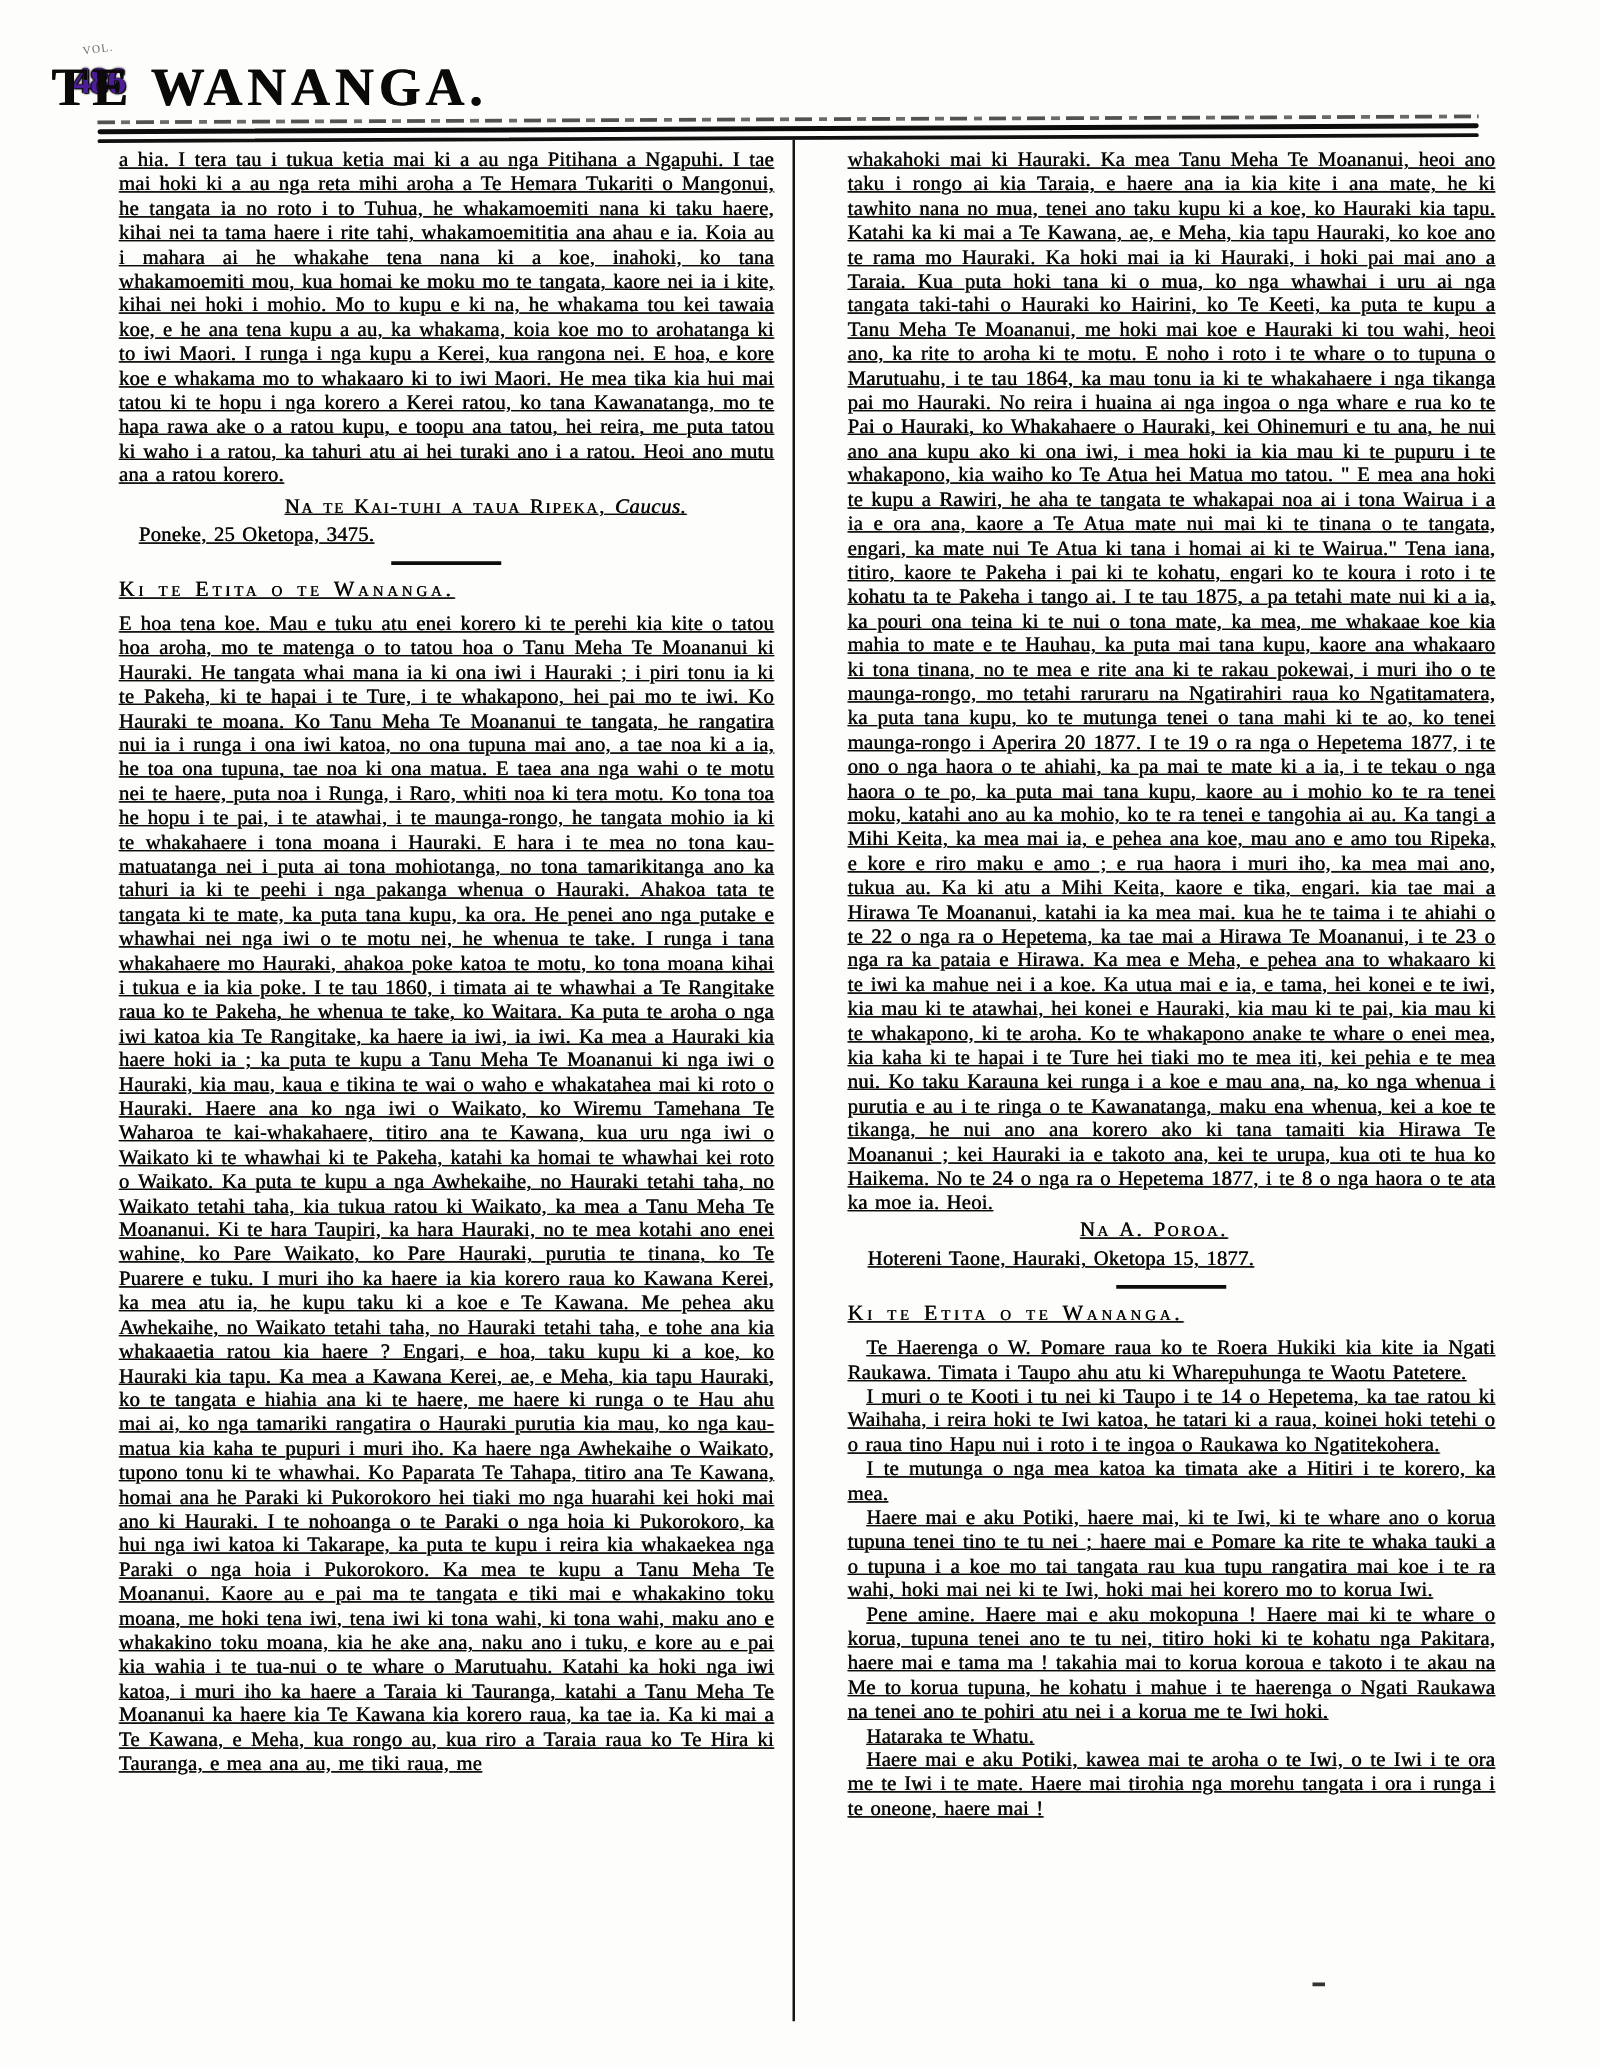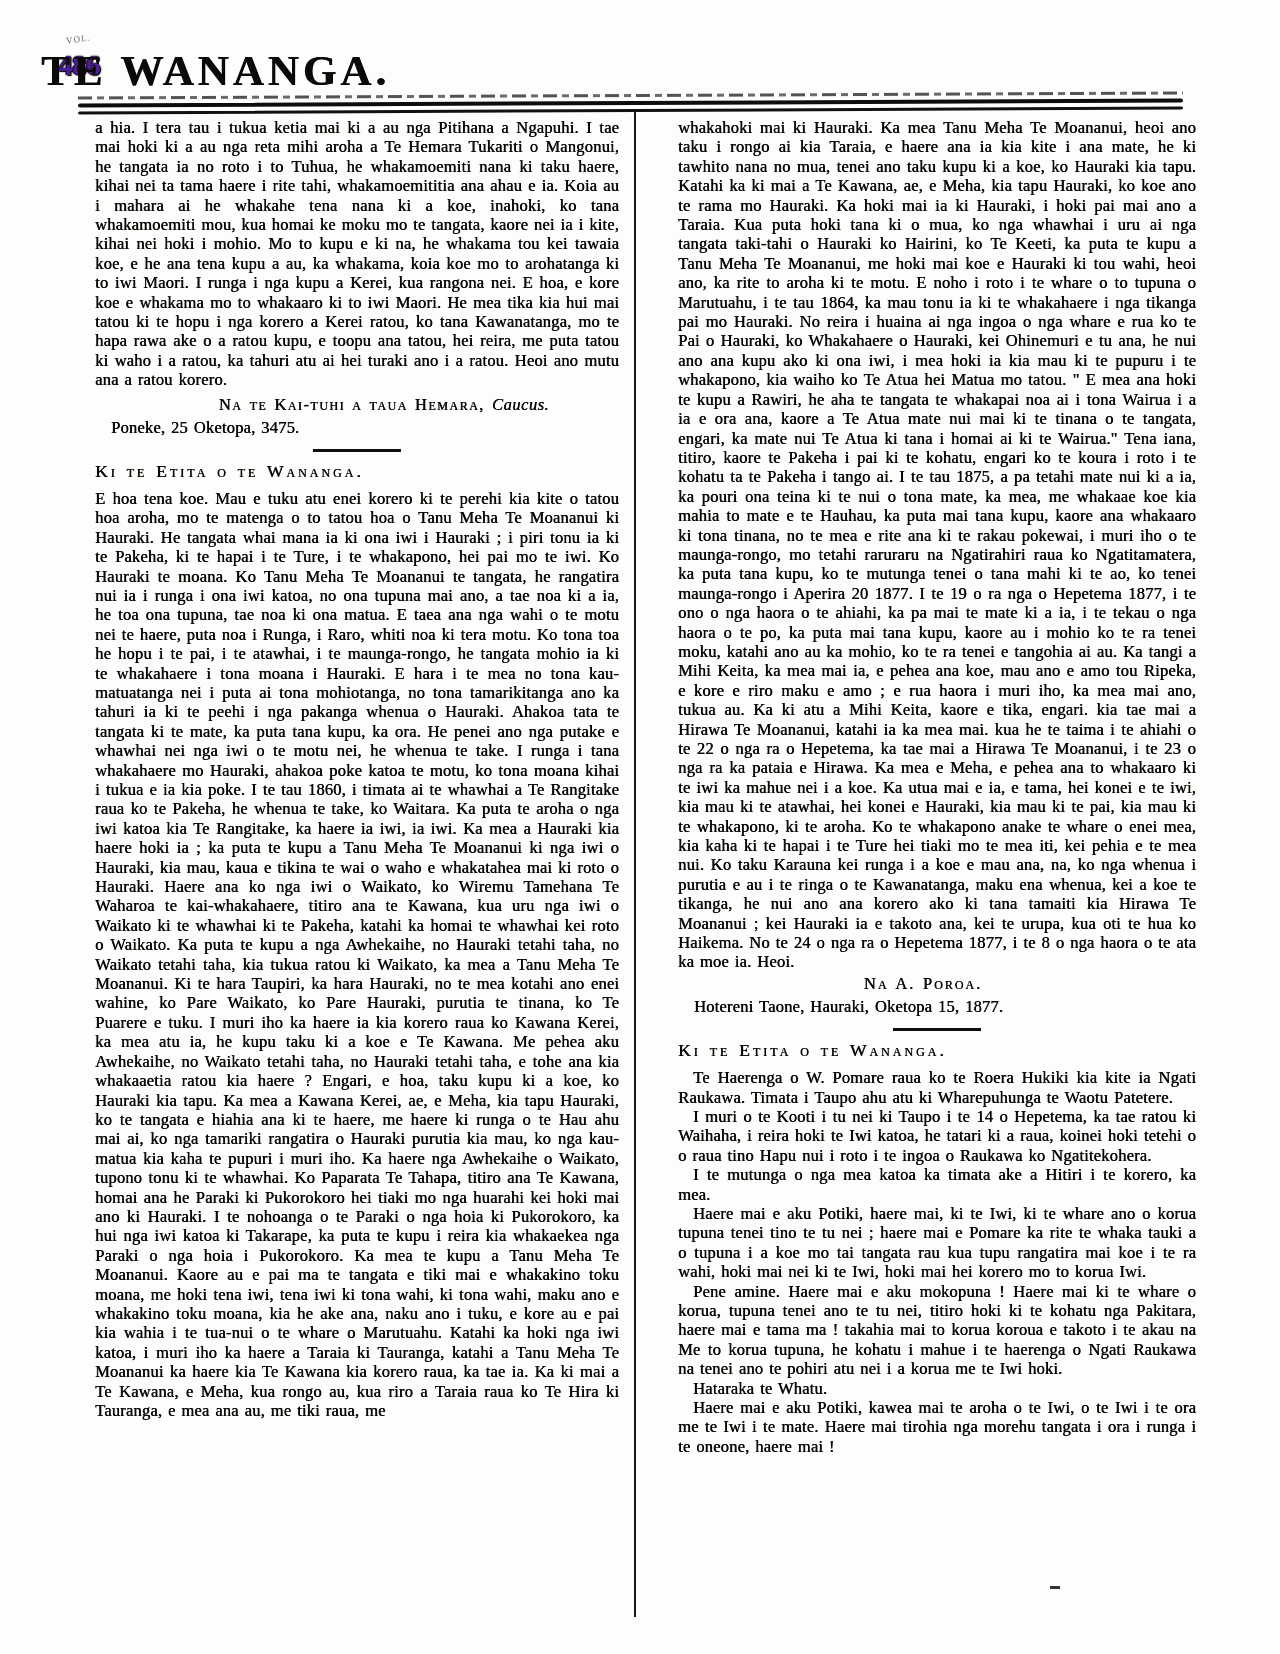--- a/index.html
+++ b/index.html
@@ -39,20 +39,21 @@
   }
   .rule-heavy{height:4px;background:#0d0d0d;margin-bottom:4px;border-radius:2px;}
   .rule-heavy2{height:3px;background:#111;border-radius:2px;}
   
   .col{
     position:absolute;top:118px;
     font-size:16.5px;line-height:19.4px;
     text-align:justify;
     letter-spacing:0.2px;word-spacing:1.5px;
     text-shadow:0.45px 0 0 #000;
+    text-decoration:underline;
   }
   .col-left{left:95px;width:524px;}
   .col-right{left:678px;width:518px;}
   .vrule{
     position:absolute;left:634px;top:112px;
     width:2px;height:1505px;background:#161616;
   }
   p{margin:0;}
   .indent{text-indent:15px;}
   .signature{
@@ -94,21 +95,21 @@
   <div class="rule-wrap">
     <div class="rule-broken"></div>
     <div class="rule-heavy"></div>
     <div class="rule-heavy2"></div>
   </div>
 
   <div class="vrule"></div>
 
   <div class="col col-left">
     <p>a hia. I tera tau i tukua ketia mai ki a au nga Pitihana a Ngapuhi. I tae mai hoki ki a au nga reta mihi aroha a Te Hemara Tukariti o Mangonui, he tangata ia no roto i to Tuhua, he whakamoemiti nana ki taku haere, kihai nei ta tama haere i rite tahi, whakamoemititia ana ahau e ia. Koia au i mahara ai he whakahe tena nana ki a koe, inahoki, ko tana whakamoemiti mou, kua homai ke moku mo te tangata, kaore nei ia i kite, kihai nei hoki i mohio. Mo to kupu e ki na, he whakama tou kei tawaia koe, e he ana tena kupu a au, ka whakama, koia koe mo to arohatanga ki to iwi Maori. I runga i nga kupu a Kerei, kua rangona nei. E hoa, e kore koe e whakama mo to whakaaro ki to iwi Maori. He mea tika kia hui mai tatou ki te hopu i nga korero a Kerei ratou, ko tana Kawanatanga, mo te hapa rawa ake o a ratou kupu, e toopu ana tatou, hei reira, me puta tatou ki waho i a ratou, ka tahuri atu ai hei turaki ano i a ratou. Heoi ano mutu ana a ratou korero.</p>
-    <p class="signature"><span>Na te Kai-tuhi a taua Hemara,</span> <span class="ital">Caucus.</span></p>
+    <p class="signature"><span>Na te Kai-tuhi a taua Ripeka,</span> <span class="ital">Caucus.</span></p>
     <p class="dateline">Poneke, 25 Oketopa, 3475.</p>
     <div class="sec-divider"></div>
     <h2 class="sec-heading">Ki te Etita o te Wananga.</h2>
     <p>E hoa tena koe. Mau e tuku atu enei korero ki te perehi kia kite o tatou hoa aroha, mo te matenga o to tatou hoa o Tanu Meha Te Moananui ki Hauraki. He tangata whai mana ia ki ona iwi i Hauraki ; i piri tonu ia ki te Pakeha, ki te hapai i te Ture, i te whakapono, hei pai mo te iwi. Ko Hauraki te moana. Ko Tanu Meha Te Moananui te tangata, he rangatira nui ia i runga i ona iwi katoa, no ona tupuna mai ano, a tae noa ki a ia, he toa ona tupuna, tae noa ki ona matua. E taea ana nga wahi o te motu nei te haere, puta noa i Runga, i Raro, whiti noa ki tera motu. Ko tona toa he hopu i te pai, i te atawhai, i te maunga-rongo, he tangata mohio ia ki te whakahaere i tona moana i Hauraki. E hara i te mea no tona kau-matuatanga nei i puta ai tona mohiotanga, no tona tamarikitanga ano ka tahuri ia ki te peehi i nga pakanga whenua o Hauraki. Ahakoa tata te tangata ki te mate, ka puta tana kupu, ka ora. He penei ano nga putake e whawhai nei nga iwi o te motu nei, he whenua te take. I runga i tana whakahaere mo Hauraki, ahakoa poke katoa te motu, ko tona moana kihai i tukua e ia kia poke. I te tau 1860, i timata ai te whawhai a Te Rangitake raua ko te Pakeha, he whenua te take, ko Waitara. Ka puta te aroha o nga iwi katoa kia Te Rangitake, ka haere ia iwi, ia iwi. Ka mea a Hauraki kia haere hoki ia ; ka puta te kupu a Tanu Meha Te Moananui ki nga iwi o Hauraki, kia mau, kaua e tikina te wai o waho e whakatahea mai ki roto o Hauraki. Haere ana ko nga iwi o Waikato, ko Wiremu Tamehana Te Waharoa te kai-whakahaere, titiro ana te Kawana, kua uru nga iwi o Waikato ki te whawhai ki te Pakeha, katahi ka homai te whawhai kei roto o Waikato. Ka puta te kupu a nga Awhekaihe, no Hauraki tetahi taha, no Waikato tetahi taha, kia tukua ratou ki Waikato, ka mea a Tanu Meha Te Moananui. Ki te hara Taupiri, ka hara Hauraki, no te mea kotahi ano enei wahine, ko Pare Waikato, ko Pare Hauraki, purutia te tinana, ko Te Puarere e tuku. I muri iho ka haere ia kia korero raua ko Kawana Kerei, ka mea atu ia, he kupu taku ki a koe e Te Kawana. Me pehea aku Awhekaihe, no Waikato tetahi taha, no Hauraki tetahi taha, e tohe ana kia whakaaetia ratou kia haere ? Engari, e hoa, taku kupu ki a koe, ko Hauraki kia tapu. Ka mea a Kawana Kerei, ae, e Meha, kia tapu Hauraki, ko te tangata e hiahia ana ki te haere, me haere ki runga o te Hau ahu mai ai, ko nga tamariki rangatira o Hauraki purutia kia mau, ko nga kau-matua kia kaha te pupuri i muri iho. Ka haere nga Awhekaihe o Waikato, tupono tonu ki te whawhai. Ko Paparata Te Tahapa, titiro ana Te Kawana, homai ana he Paraki ki Pukorokoro hei tiaki mo nga huarahi kei hoki mai ano ki Hauraki. I te nohoanga o te Paraki o nga hoia ki Pukorokoro, ka hui nga iwi katoa ki Takarape, ka puta te kupu i reira kia whakaekea nga Paraki o nga hoia i Pukorokoro. Ka mea te kupu a Tanu Meha Te Moananui. Kaore au e pai ma te tangata e tiki mai e whakakino toku moana, me hoki tena iwi, tena iwi ki tona wahi, ki tona wahi, maku ano e whakakino toku moana, kia he ake ana, naku ano i tuku, e kore au e pai kia wahia i te tua-nui o te whare o Marutuahu. Katahi ka hoki nga iwi katoa, i muri iho ka haere a Taraia ki Tauranga, katahi a Tanu Meha Te Moananui ka haere kia Te Kawana kia korero raua, ka tae ia. Ka ki mai a Te Kawana, e Meha, kua rongo au, kua riro a Taraia raua ko Te Hira ki Tauranga, e mea ana au, me tiki raua, me</p>
   </div>
 
   <div class="col col-right">
     <p>whakahoki mai ki Hauraki. Ka mea Tanu Meha Te Moananui, heoi ano taku i rongo ai kia Taraia, e haere ana ia kia kite i ana mate, he ki tawhito nana no mua, tenei ano taku kupu ki a koe, ko Hauraki kia tapu. Katahi ka ki mai a Te Kawana, ae, e Meha, kia tapu Hauraki, ko koe ano te rama mo Hauraki. Ka hoki mai ia ki Hauraki, i hoki pai mai ano a Taraia. Kua puta hoki tana ki o mua, ko nga whawhai i uru ai nga tangata taki-tahi o Hauraki ko Hairini, ko Te Keeti, ka puta te kupu a Tanu Meha Te Moananui, me hoki mai koe e Hauraki ki tou wahi, heoi ano, ka rite to aroha ki te motu. E noho i roto i te whare o to tupuna o Marutuahu, i te tau 1864, ka mau tonu ia ki te whakahaere i nga tikanga pai mo Hauraki. No reira i huaina ai nga ingoa o nga whare e rua ko te Pai o Hauraki, ko Whakahaere o Hauraki, kei Ohinemuri e tu ana, he nui ano ana kupu ako ki ona iwi, i mea hoki ia kia mau ki te pupuru i te whakapono, kia waiho ko Te Atua hei Matua mo tatou. " E mea ana hoki te kupu a Rawiri, he aha te tangata te whakapai noa ai i tona Wairua i a ia e ora ana, kaore a Te Atua mate nui mai ki te tinana o te tangata, engari, ka mate nui Te Atua ki tana i homai ai ki te Wairua." Tena iana, titiro, kaore te Pakeha i pai ki te kohatu, engari ko te koura i roto i te kohatu ta te Pakeha i tango ai. I te tau 1875, a pa tetahi mate nui ki a ia, ka pouri ona teina ki te nui o tona mate, ka mea, me whakaae koe kia mahia to mate e te Hauhau, ka puta mai tana kupu, kaore ana whakaaro ki tona tinana, no te mea e rite ana ki te rakau pokewai, i muri iho o te maunga-rongo, mo tetahi raruraru na Ngatirahiri raua ko Ngatitamatera, ka puta tana kupu, ko te mutunga tenei o tana mahi ki te ao, ko tenei maunga-rongo i Aperira 20 1877. I te 19 o ra nga o Hepetema 1877, i te ono o nga haora o te ahiahi, ka pa mai te mate ki a ia, i te tekau o nga haora o te po, ka puta mai tana kupu, kaore au i mohio ko te ra tenei moku, katahi ano au ka mohio, ko te ra tenei e tangohia ai au. Ka tangi a Mihi Keita, ka mea mai ia, e pehea ana koe, mau ano e amo tou Ripeka, e kore e riro maku e amo ; e rua haora i muri iho, ka mea mai ano, tukua au. Ka ki atu a Mihi Keita, kaore e tika, engari. kia tae mai a Hirawa Te Moananui, katahi ia ka mea mai. kua he te taima i te ahiahi o te 22 o nga ra o Hepetema, ka tae mai a Hirawa Te Moananui, i te 23 o nga ra ka pataia e Hirawa. Ka mea e Meha, e pehea ana to whakaaro ki te iwi ka mahue nei i a koe. Ka utua mai e ia, e tama, hei konei e te iwi, kia mau ki te atawhai, hei konei e Hauraki, kia mau ki te pai, kia mau ki te whakapono, ki te aroha. Ko te whakapono anake te whare o enei mea, kia kaha ki te hapai i te Ture hei tiaki mo te mea iti, kei pehia e te mea nui. Ko taku Karauna kei runga i a koe e mau ana, na, ko nga whenua i purutia e au i te ringa o te Kawanatanga, maku ena whenua, kei a koe te tikanga, he nui ano ana korero ako ki tana tamaiti kia Hirawa Te Moananui ; kei Hauraki ia e takoto ana, kei te urupa, kua oti te hua ko Haikema. No te 24 o nga ra o Hepetema 1877, i te 8 o nga haora o te ata ka moe ia. Heoi.</p>
     <p class="signature2">Na A. Poroa.</p>
     <p class="dateline">Hotereni Taone, Hauraki, Oketopa 15, 1877.</p>

